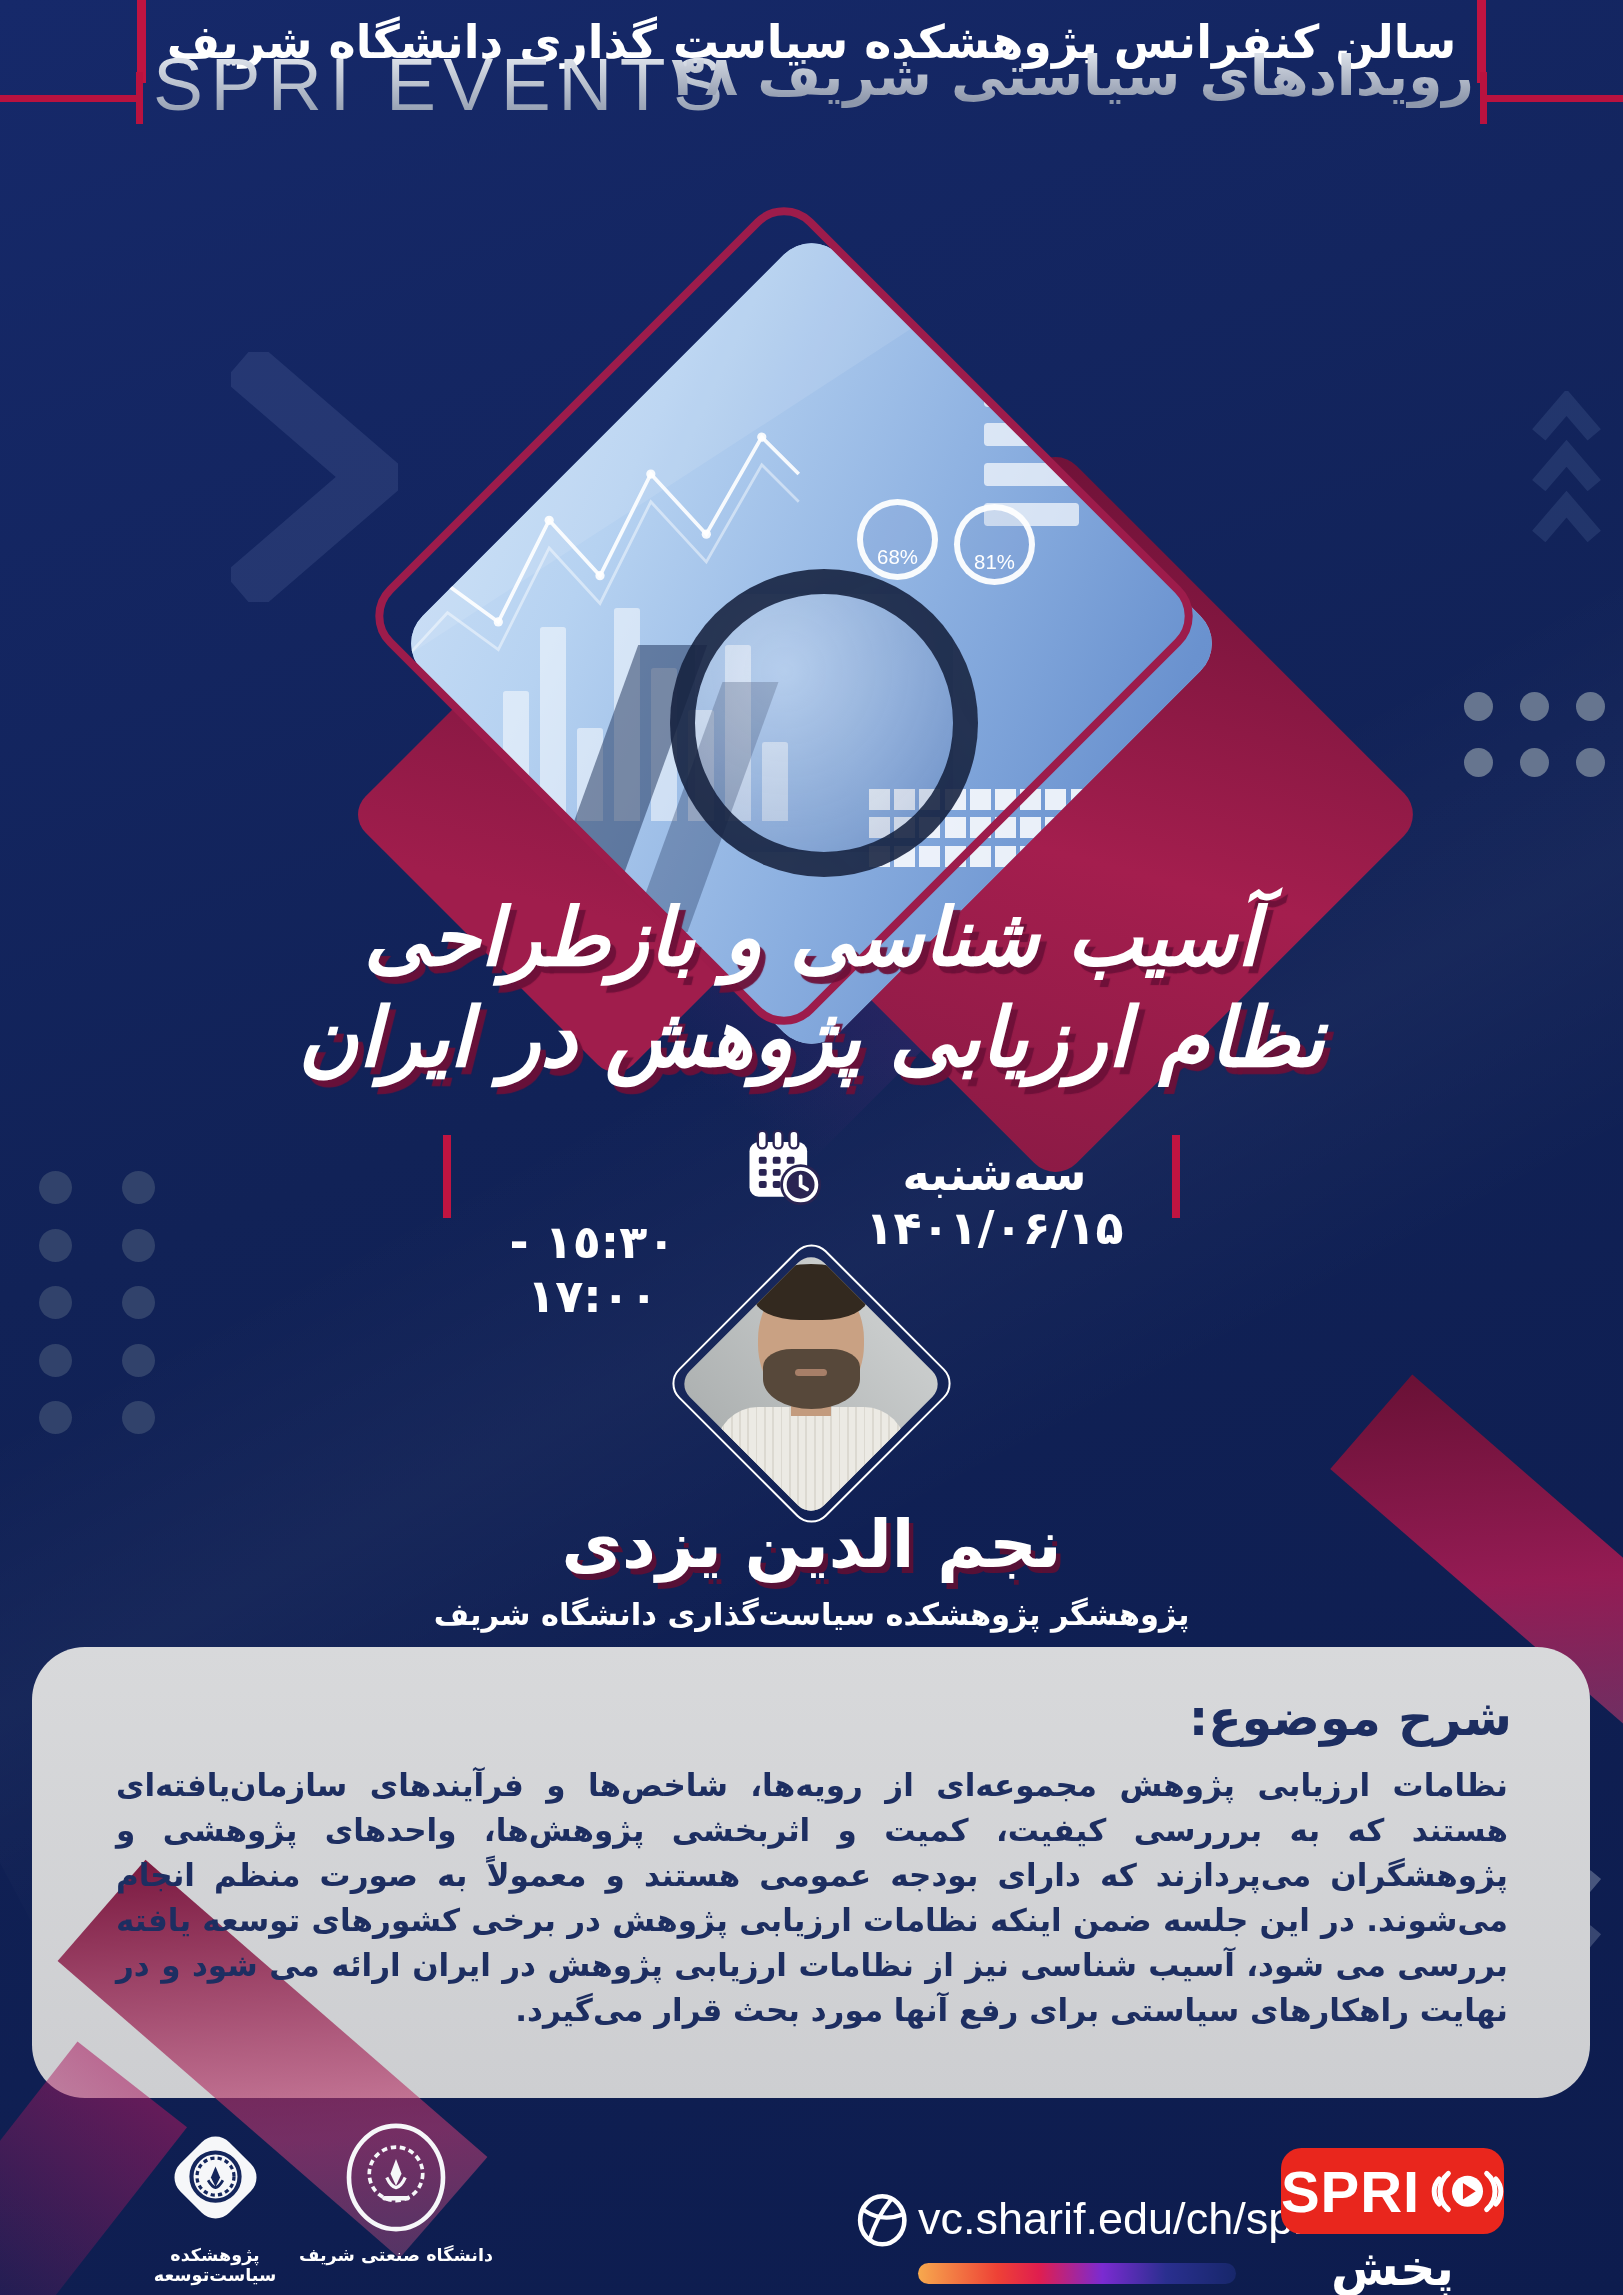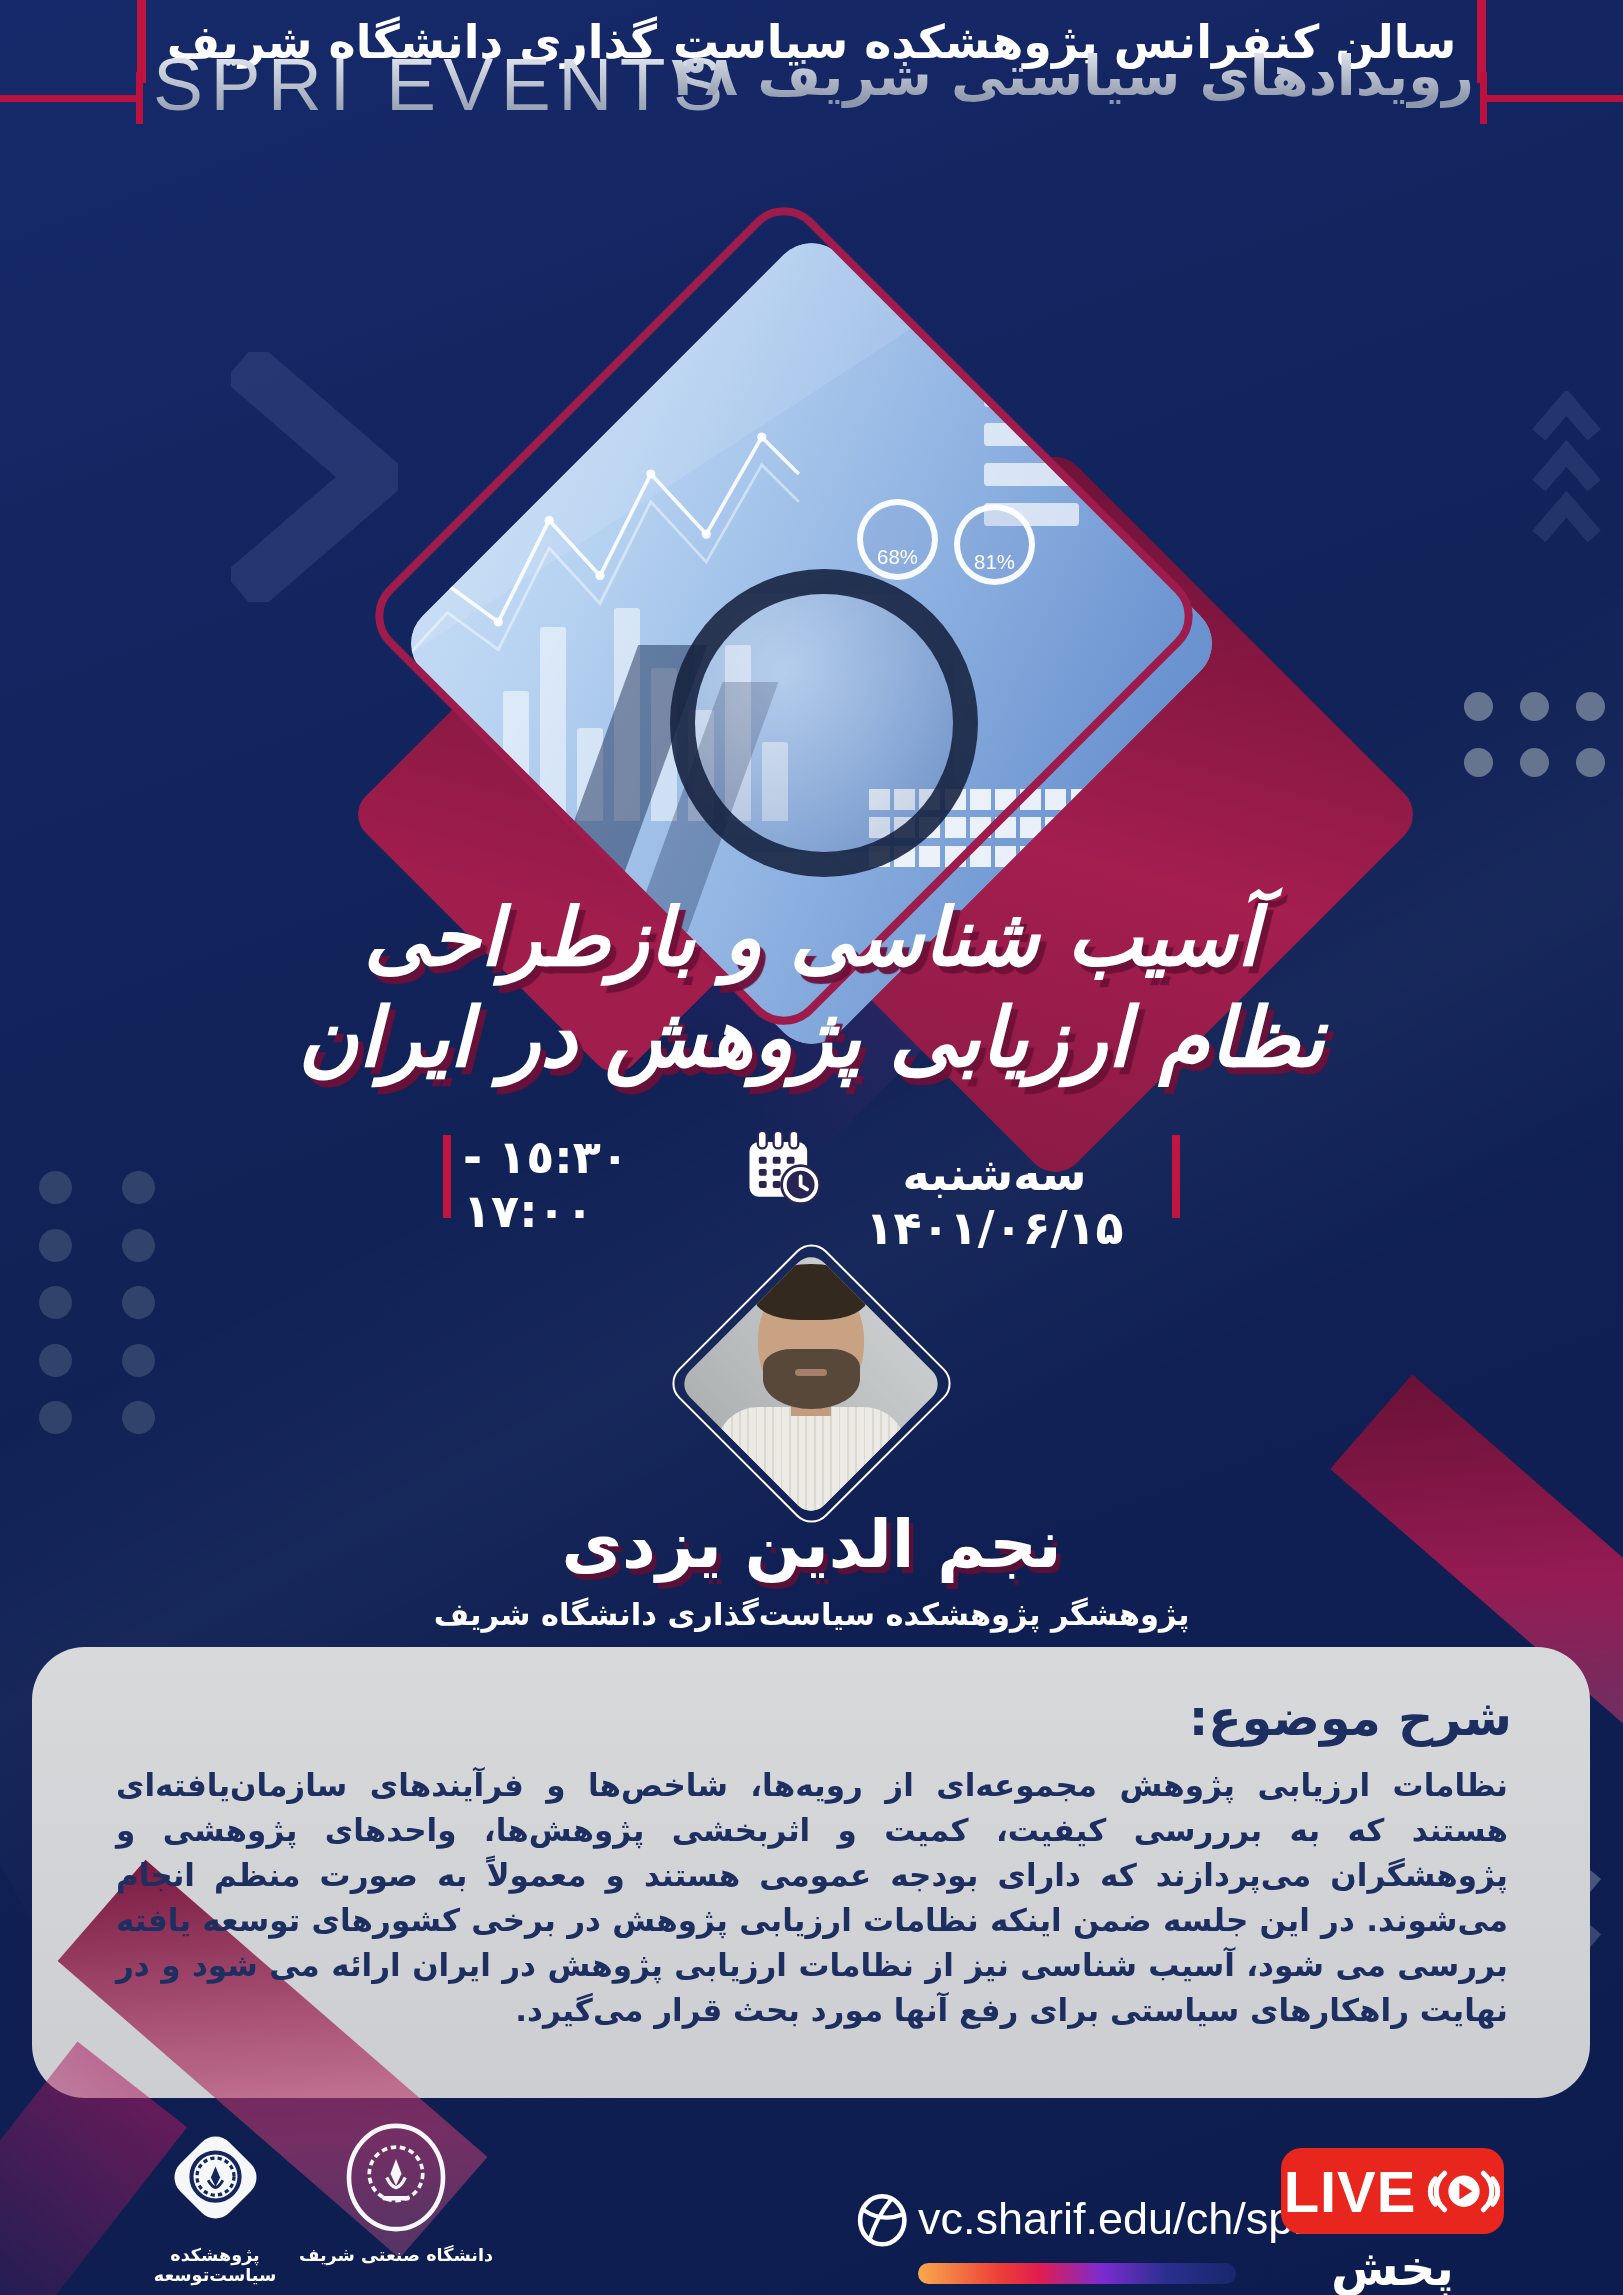--- a/index.html
+++ b/index.html
@@ -252,21 +252,21 @@
       <rect x="34" y="88" width="17" height="15" rx="4"></rect>
         <rect x="64" y="88" width="17" height="15" rx="4"></rect>
         <rect x="94" y="88" width="17" height="15" rx="4"></rect>
       <rect x="34" y="114" width="17" height="15" rx="4"></rect>
         <rect x="64" y="114" width="17" height="15" rx="4"></rect>
     </g>
     <circle cx="124" cy="122" r="44" fill="#2a2453"></circle>
     <circle cx="124" cy="122" r="34" fill="none" stroke="#fff" stroke-width="8"></circle>
     <path d="M124 104 L124 124 L138 132" fill="none" stroke="#fff" stroke-width="8" stroke-linecap="round"></path>
   </svg>
-  <div class="abs sched-text" style="left:463px;top:1130px;width:259px;direction:ltr">١٥:٣٠ - ١٧:٠٠</div>
+  <div class="abs sched-text" style="left:463px;top:1215px;width:259px;text-align:center;direction:ltr">١٥:٣٠ - ١٧:٠٠</div>
   <div class="abs redbar" style="left:443px;top:1135px"></div>
 
   <div class="loc-row">
     <div class="redbar"></div>
     <div class="sched-text" style="direction:rtl">سالن کنفرانس پژوهشکده سیاست گذاری دانشگاه شریف</div>
     <div class="redbar"></div>
   </div>
 
   <div class="dia spk-outline"></div>
   <div class="dia spk-photo">
@@ -309,21 +309,21 @@
 
   <svg class="abs" style="left:856px;top:2194px" width="53" height="53" viewBox="0 0 115 115">
     <ellipse cx="57" cy="57" rx="48" ry="52" fill="none" stroke="#fff" stroke-width="10"></ellipse>
     <path d="M18 36 Q57 62 102 44" fill="none" stroke="#fff" stroke-width="9"></path>
     <path d="M30 98 Q44 52 76 12" fill="none" stroke="#fff" stroke-width="9"></path>
   </svg>
   <div class="abs linktxt">vc.sharif.edu/ch/spri</div>
   <div class="abs gbar"></div>
 
   <div class="abs live">
-    <b>LIVE</b>
+    <b>SPRI</b>
     <svg width="74" height="53" viewBox="0 0 160 115">
       <path d="M38 18 A52 52 0 0 0 38 97" fill="none" stroke="#fff" stroke-width="11" stroke-linecap="round"></path>
       <path d="M18 30 A40 40 0 0 0 18 85" fill="none" stroke="#fff" stroke-width="11" stroke-linecap="round"></path>
       <circle cx="80" cy="57" r="34" fill="#fff"></circle>
       <path d="M70 39 L98 57 L70 75 Z" fill="#e9261d"></path>
       <path d="M122 18 A52 52 0 0 1 122 97" fill="none" stroke="#fff" stroke-width="11" stroke-linecap="round"></path>
       <path d="M142 30 A40 40 0 0 1 142 85" fill="none" stroke="#fff" stroke-width="11" stroke-linecap="round"></path>
     </svg>
   </div>
   <div class="abs livecap">پخش زنده</div>

